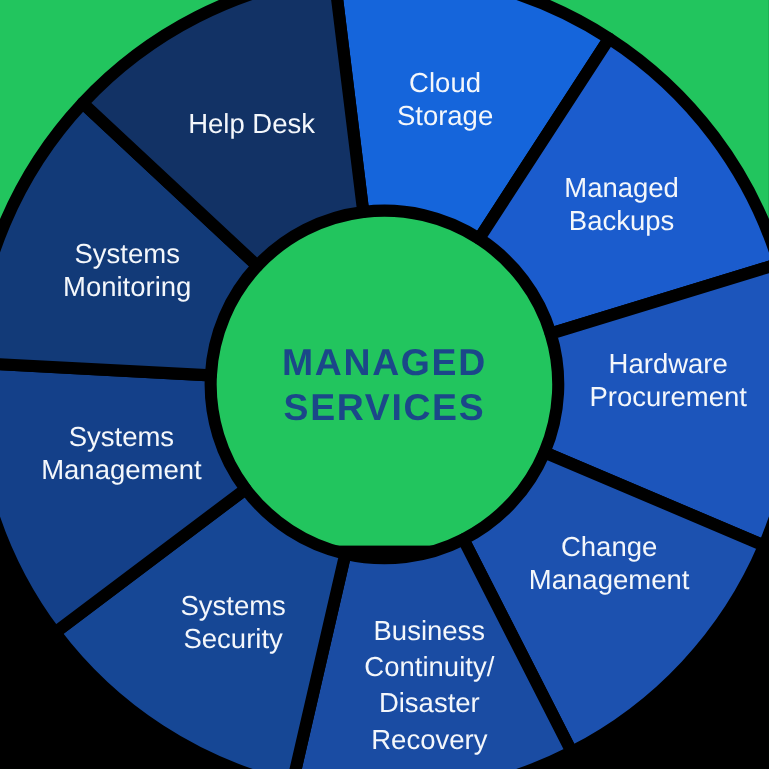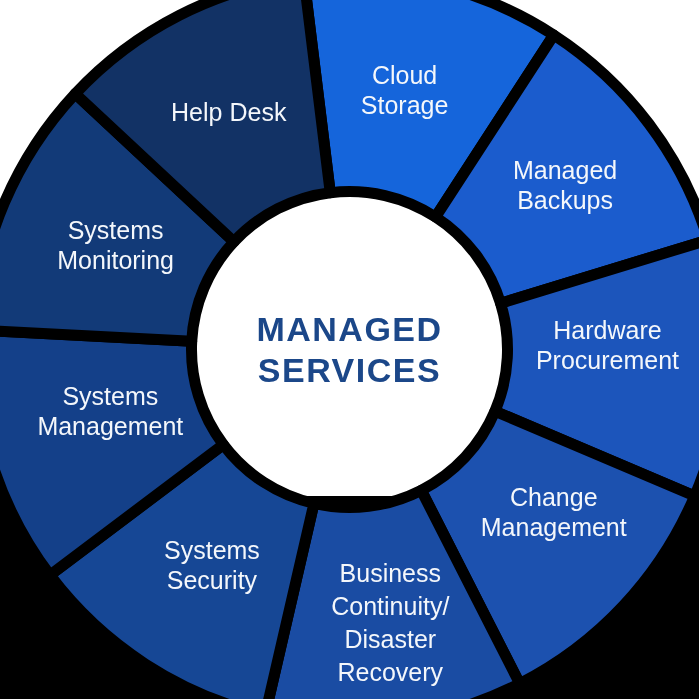--- a/index.html
+++ b/index.html
@@ -7,21 +7,21 @@
     padding: 0;
     width: 699px;
     height: 699px;
     background: #000000;
     overflow: hidden;
   }
   .stage {
     position: relative;
     width: 699px;
     height: 496px;
-    background: #ffffff;
+    background: #22c55e;
   }
   svg { display: block; }
   .seg-label {
     fill: #F4F7FB;
     font-family: "Liberation Sans", sans-serif;
     font-size: 25px;
     font-weight: 400;
   }
   .center-title {
     fill: #1B4789;

